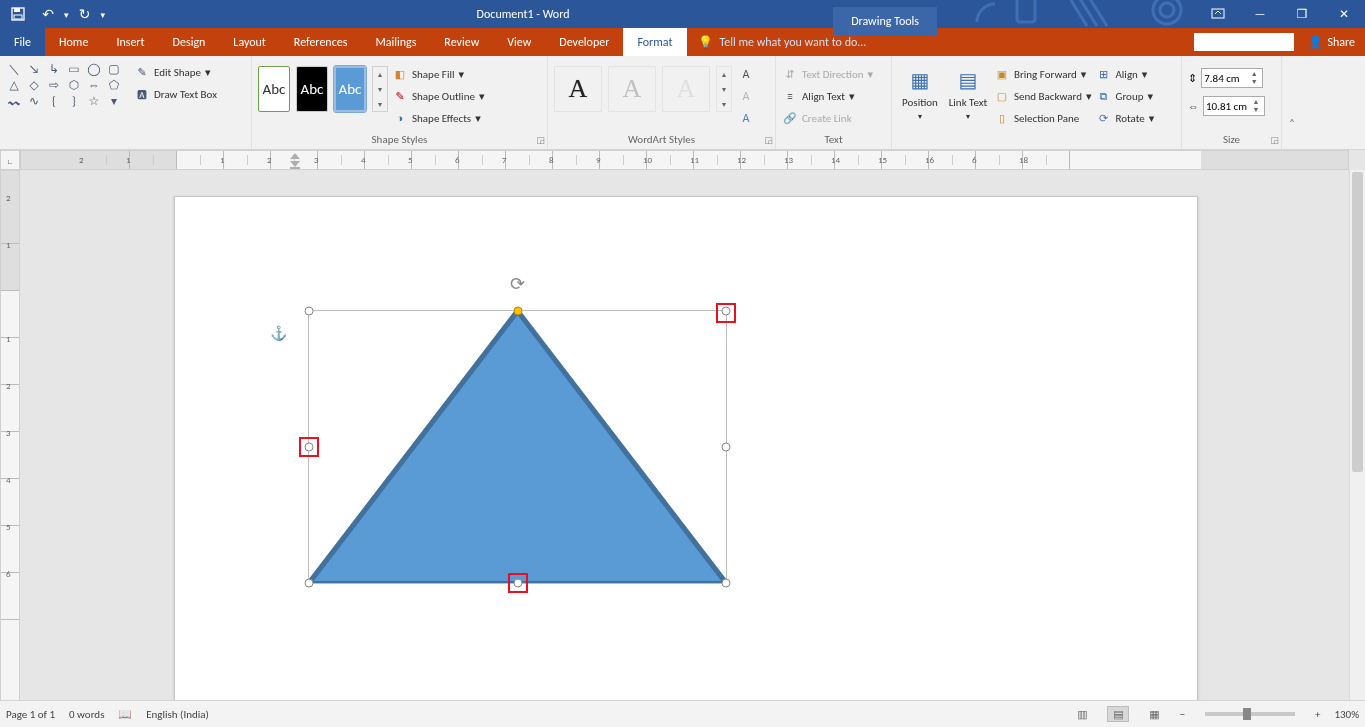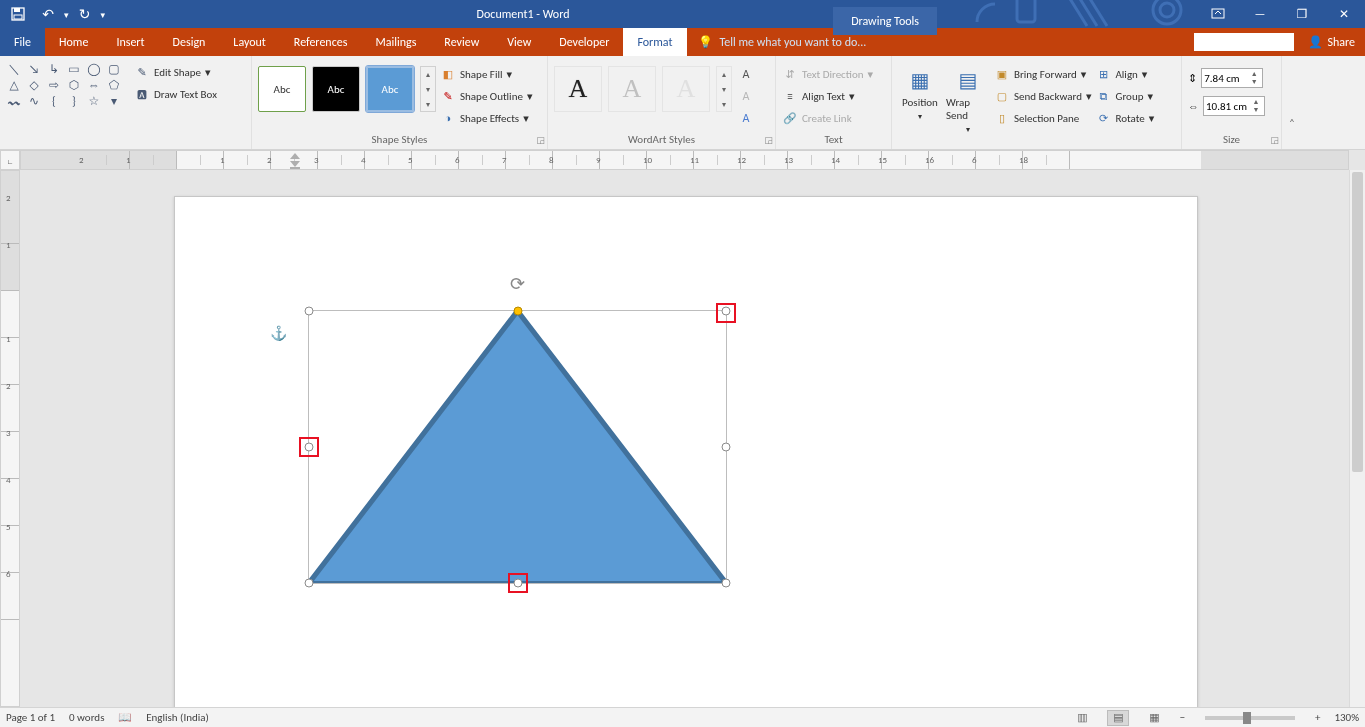--- a/index.html
+++ b/index.html
@@ -38,21 +38,21 @@
 
 
 .shapes-gallery { width: 120px; display: flex; flex-wrap: wrap; gap: 2px 4px; padding-top: 2px; }
 .shapes-gallery .s { width: 16px; height: 14px; display: flex; align-items: center; justify-content: center; color: #4a5a74; font-size: 12px; }
 .shapes-side { display: flex; flex-direction: column; gap: 2px; padding-top: 2px; font-size: 11px; color: #333; }
 .shapes-side .row { display: flex; align-items: center; gap: 4px; height: 20px; padding: 0 4px; }
 .shapes-side .row .ic { width: 16px; text-align: center; color: #4a5a74; }
 
 
 .style-gallery { display: flex; gap: 6px; align-items: center; padding-top: 6px; }
-.style-swatch { width: 48px; height: 46px; border: 1px solid #c9c9c9; display: flex; align-items: center; justify-content: center; font-size: 11px; border-radius: 2px; }
+.style-swatch { width: 32px; height: 46px; border: 1px solid #c9c9c9; display: flex; align-items: center; justify-content: center; font-size: 15px; border-radius: 2px; }
 .sw-white { background: #fff; color: #333; border-color: #6fa04a; }
 .sw-black { background: #000; color: #fff; }
 .sw-blue  { background: #5b9bd5; color: #fff; border: 2px solid #9bbde2; outline: 1px solid #7fa8d8; }
 .gallery-more { width: 16px; height: 46px; border: 1px solid #d0d0d0; display: flex; flex-direction: column; }
 .gallery-more div { flex: 1; display: flex; align-items: center; justify-content: center; font-size: 8px; color: #666; }
 .style-cmds { display: flex; flex-direction: column; gap: 2px; padding-top: 4px; font-size: 11px; color: #333; }
 .style-cmds .row { display: flex; align-items: center; gap: 4px; height: 20px; }
 .style-cmds .row .ic { width: 16px; text-align: center; }
 
 
@@ -112,21 +112,21 @@
 .handle { position:absolute; width:9px; height:9px; background:#fff; border:1px solid #8a8a8a; border-radius:50%; transform:translate(-50%,-50%); }
 .handle.adj { background:#ffc000; border-color:#b58900; }
 .redbox { position:absolute; width:20px; height:20px; border:2px solid #e81123; transform:translate(-50%,-50%); }
 .rotate { position:absolute; left:50%; transform:translateX(-50%); top:-38px; color:#888; font-size:18px; }
 .anchor { position:absolute; color:#2b579a; font-size:14px; }
 
 .vscroll { position:absolute; top:20px; right:0; bottom:0; width:16px; background:#f0f0f0; border-left:1px solid #dadada; }
 .vscroll .thumb { position:absolute; left:2px; right:2px; top:2px; height:300px; background:#cdcdcd; border-radius:2px; }
 
 
-.statusbar { position:absolute; bottom:0; left:0; right:0; height:20px; background:#f3f3f3; border-top:1px solid #d4d4d4; display:flex; align-items:center; font-size:11px; color:#444; padding:0 6px; gap:14px; }
+.statusbar { position:absolute; bottom:0; left:0; right:0; height:27px; background:#f3f3f3; border-top:1px solid #d4d4d4; display:flex; align-items:center; font-size:11px; color:#444; padding:0 6px; gap:14px; }
 .statusbar .spacer { flex:1; }
 .statusbar .viewbtn { width:22px; height:16px; border:1px solid transparent; display:flex; align-items:center; justify-content:center; font-size:11px; color:#666; }
 .statusbar .viewbtn.active { background:#d8d8d8; border-color:#bcbcbc; }
 .statusbar .slider { width:90px; height:4px; background:#c9c9c9; position:relative; margin:0 6px; }
 .statusbar .slider .knob { position:absolute; top:-4px; left:38px; width:8px; height:12px; background:#888; }
 
 .tri { fill:#5b9bd5; stroke:#41719c; stroke-width:1.4; }
 
 </style>
 </head>
@@ -290,21 +290,21 @@
 
   <div class="group" style="width:290px;">
     <div class="body">
       <div class="bigbtn">
         <div class="ic">▦</div>
         <span>Position</span>
           <span style="font-size:8px;">▾</span>
       </div>
       <div class="bigbtn">
         <div class="ic">▤</div>
-        <span>Wrap Send</span>
+        <span>Link Text</span>
           <span style="font-size:8px;">▾</span>
       </div>
       <div class="arrange-cmds">
         <div class="row"><span class="ic">▣</span><span>Bring Forward</span> ▾</div>
         <div class="row"><span class="ic">▢</span><span>Send Backward</span> ▾</div>
         <div class="row">
             <span class="ic">▯</span>
             <span>Selection Pane</span>
           </div>
       </div>

